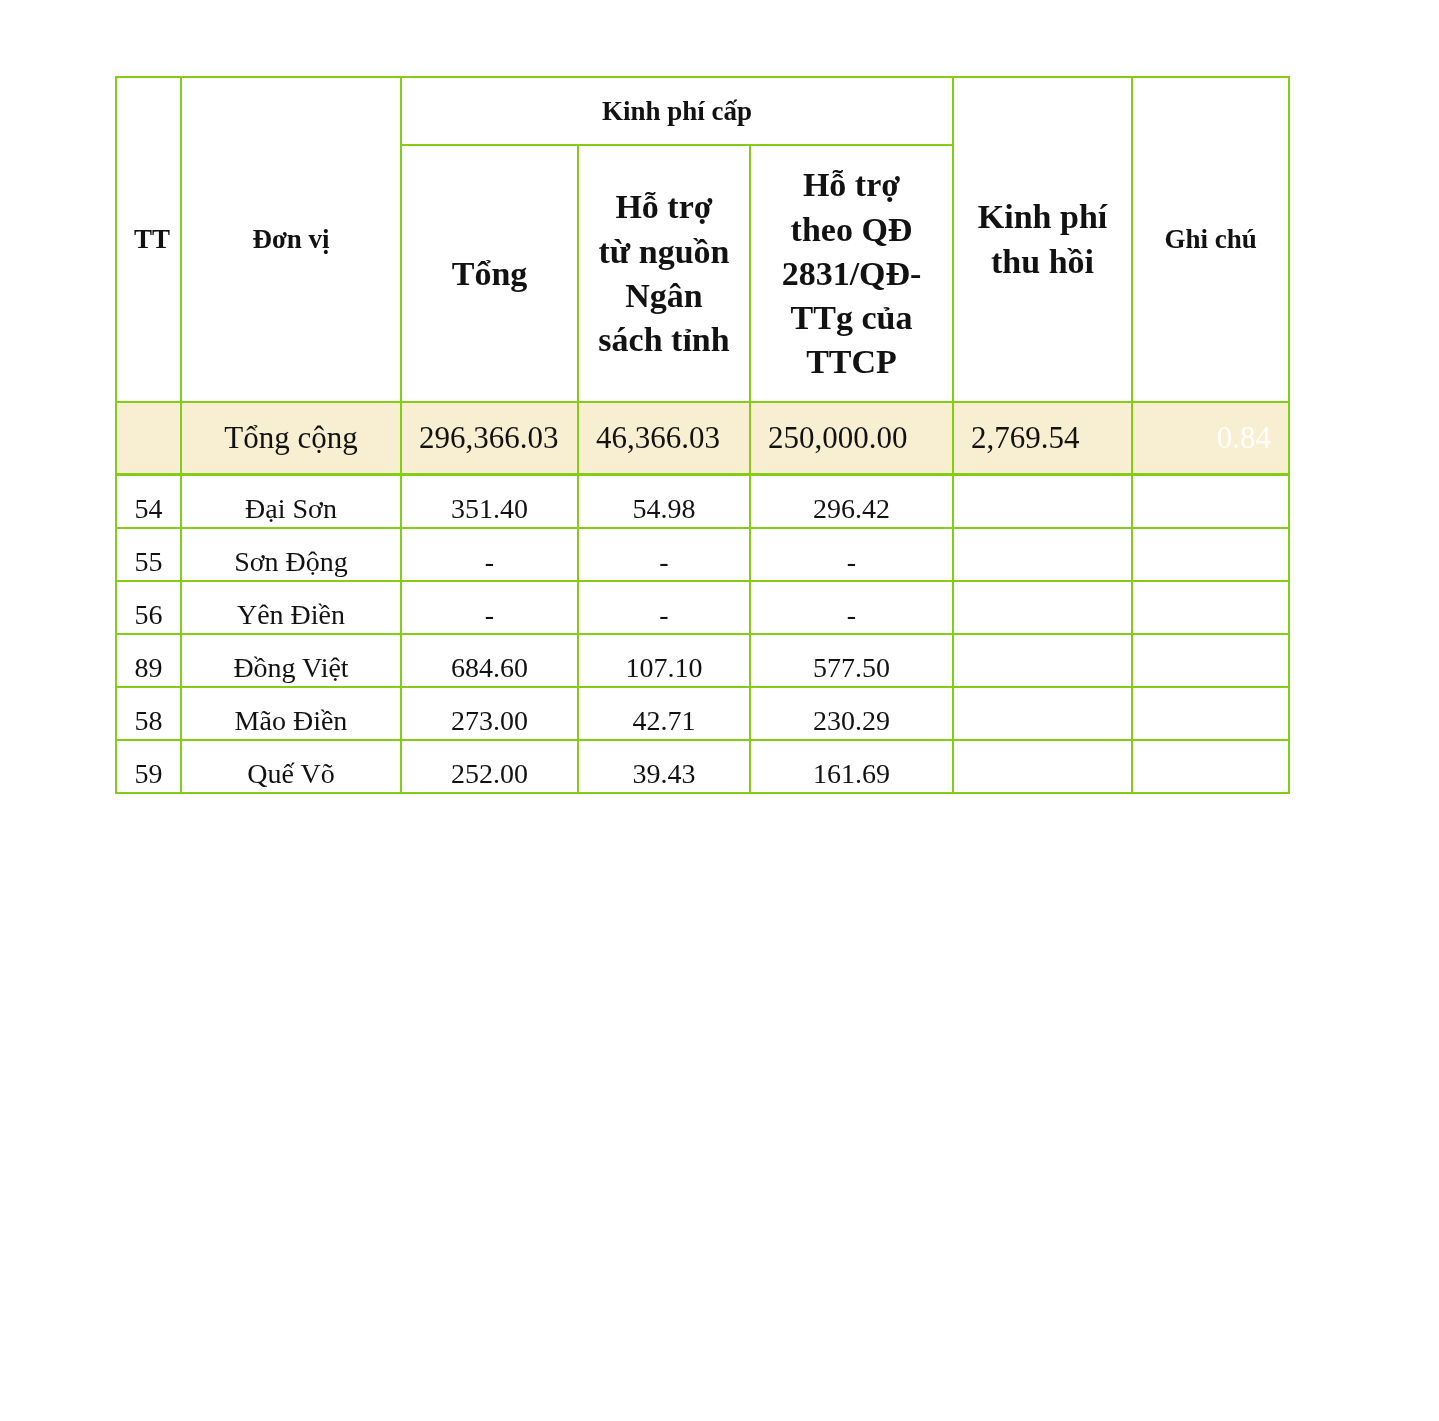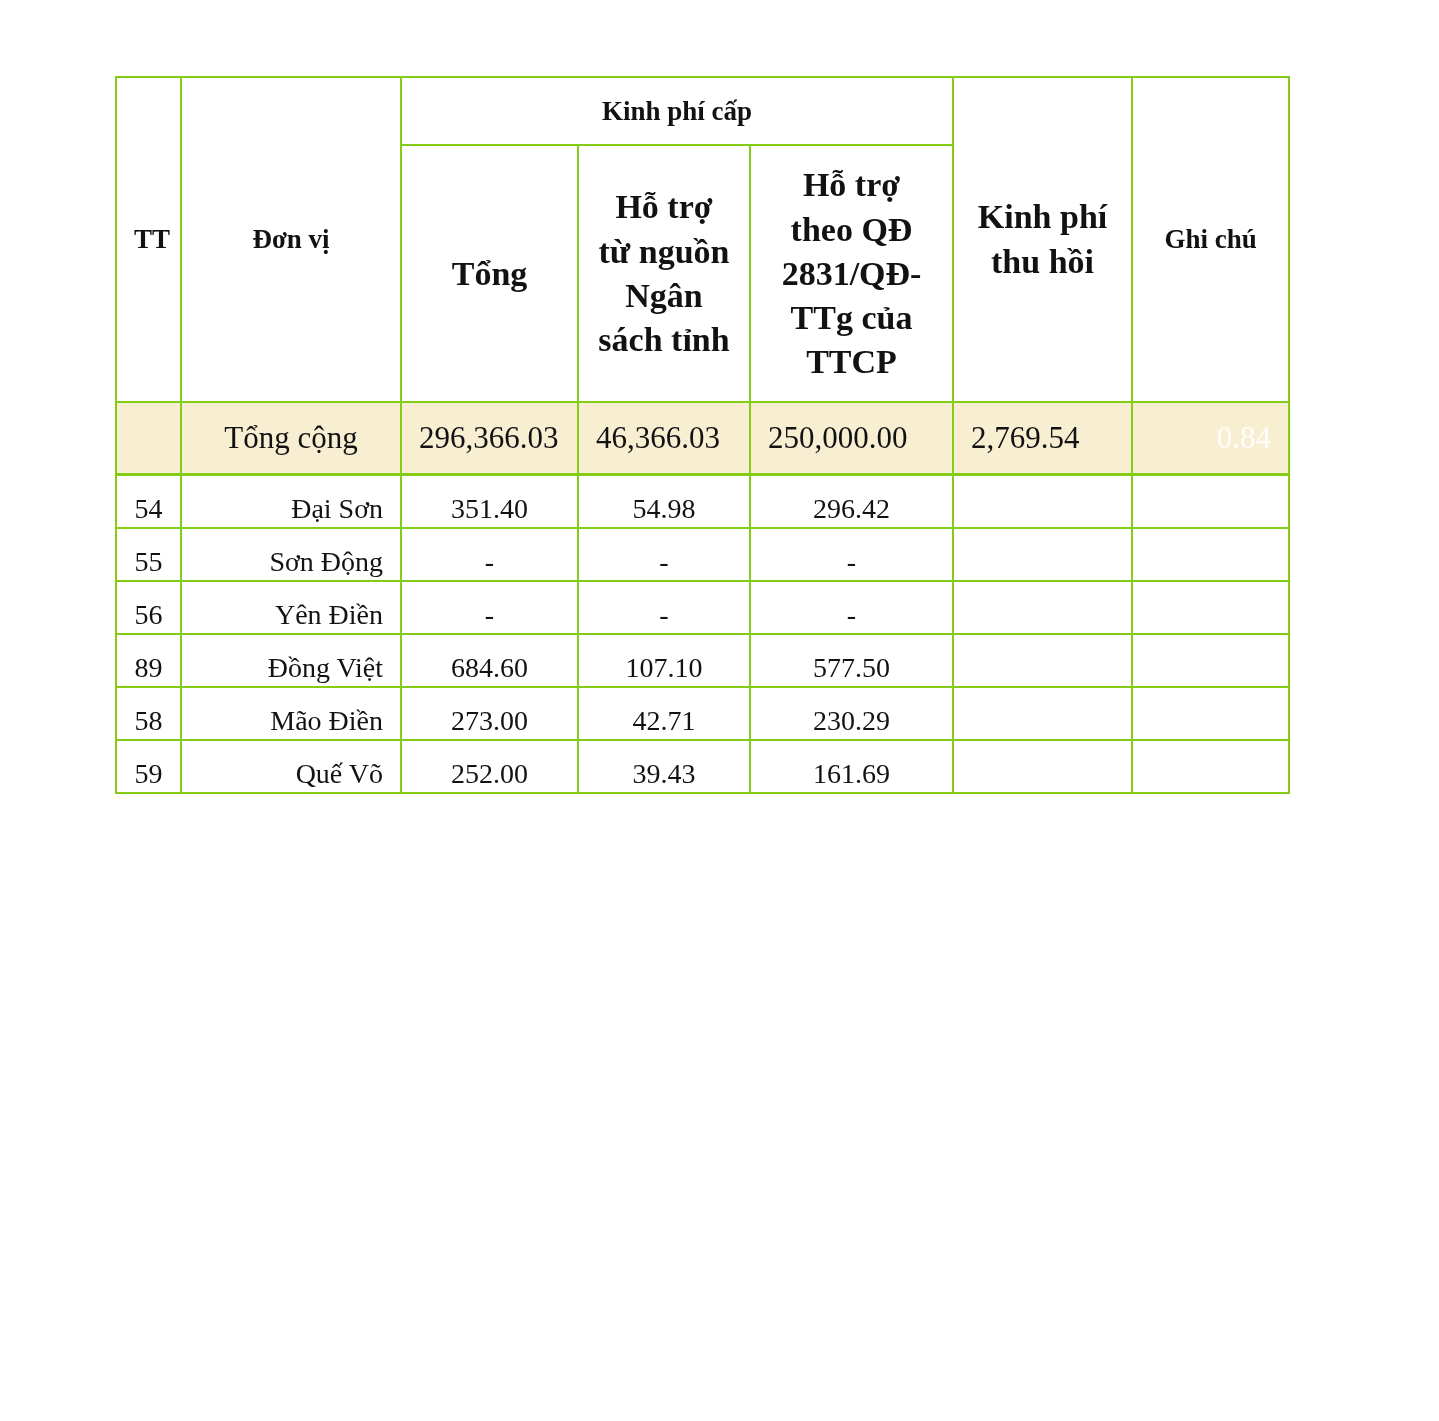--- a/index.html
+++ b/index.html
@@ -71,21 +71,21 @@
   }
   
   tr.data-row { height: 37px; }
   tr.data-row td {
     font-size: 28px;
     vertical-align: bottom;
     padding-bottom: 2px;
     background: #ffffff;
   }
   td.c-tt { text-align: center; font-size: 28px; }
-  td.c-name { text-align: right; padding-left: 8px; white-space: nowrap; }
+  td.c-name { text-align: center; padding-left: 8px; white-space: nowrap; }
   td.c-num { text-align: center; padding-right: 9px; }
   td.c-empty { }
 </style>
 </head>
 <body>
 
 <div class="page">
   <table class="sheet">
     <colgroup>
       <col style="width:65px">

